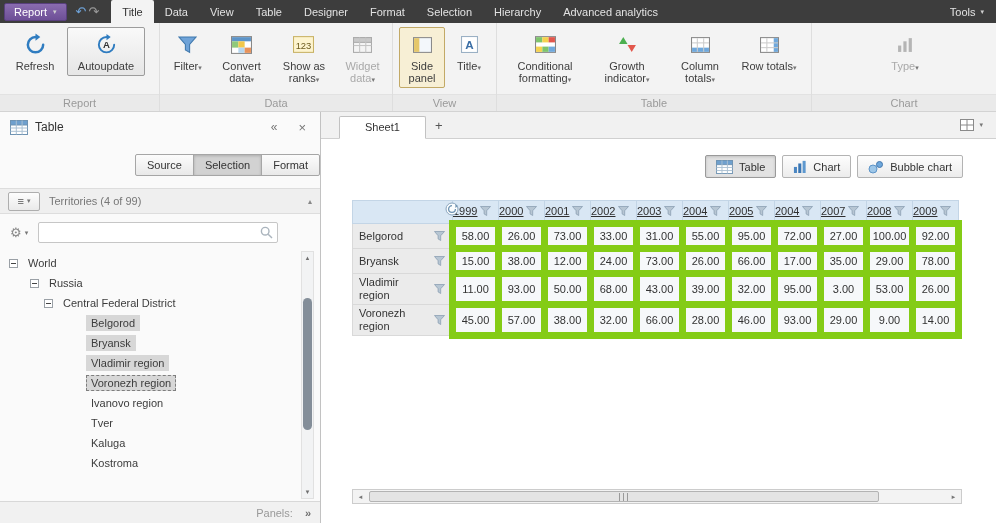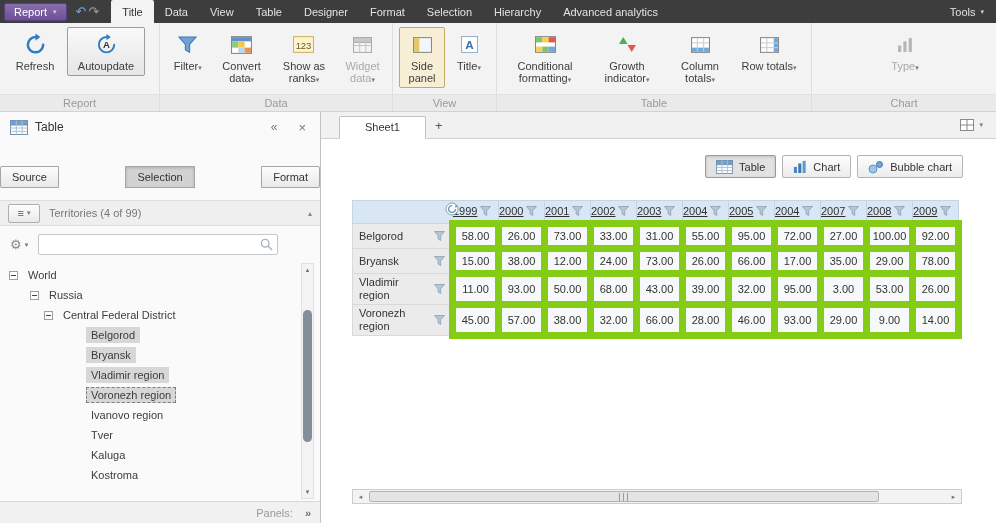--- a/index.html
+++ b/index.html
@@ -33,21 +33,21 @@
   .rbtn.disabled { cursor:default; }
   .rbtn.disabled .rlbl { color:#a9a9a9; }
   .rglabel { height:17px; line-height:17px; text-align:center; color:#9a9a9a; background:#eaeaea; border-top:1px solid #e2e2e2; }
 
   
   .sidebar { position:absolute; top:112px; left:0; width:321px; bottom:0; background:#fafafa; border-right:1px solid #c2c2c2; display:flex; flex-direction:column; }
   .sb-header { height:30px; display:flex; align-items:center; gap:7px; padding:0 10px; }
   .sb-title { font-size:12px; color:#333; }
   .sb-collapse { margin-left:auto; color:#777; font-size:12px; cursor:pointer; }
   .sb-close { color:#777; font-size:13px; margin-left:14px; margin-right:4px; cursor:pointer; }
-  .sb-tabs { display:flex; justify-content:space-between; margin-top:24px; }
+  .sb-tabs { display:flex; justify-content:flex-end; margin-top:12px; }
   .sb-tab { padding:4px 11px; font-size:11px; color:#333; background:linear-gradient(#fcfcfc,#e9e9e9); border:1px solid #a6a6a6; margin-left:-1px; cursor:pointer; }
   .sb-tab:first-child { border-radius:2px 0 0 2px; margin-left:0; }
   .sb-tab:last-child { border-radius:0 2px 2px 0; }
   .sb-tab.active { background:#d2d2d2; box-shadow:inset 0 1px 3px rgba(0,0,0,.18); }
   .dim-header { margin-top:12px; height:26px; background:#efefef; border-top:1px solid #ddd; border-bottom:1px solid #ddd;
     display:flex; align-items:center; gap:9px; padding:0 8px; color:#777; }
   .mini-dd { display:flex; align-items:center; justify-content:center; gap:3px; width:32px; height:19px;
     background:linear-gradient(#fdfdfd,#eaeaea); border:1px solid #aeaeae; border-radius:2px; color:#555; cursor:pointer; }
   .dim-collapse { margin-left:auto; color:#888; cursor:pointer; font-size:8px; }
   .search-row { display:flex; align-items:center; gap:10px; padding:8px 42px 6px 10px; }

